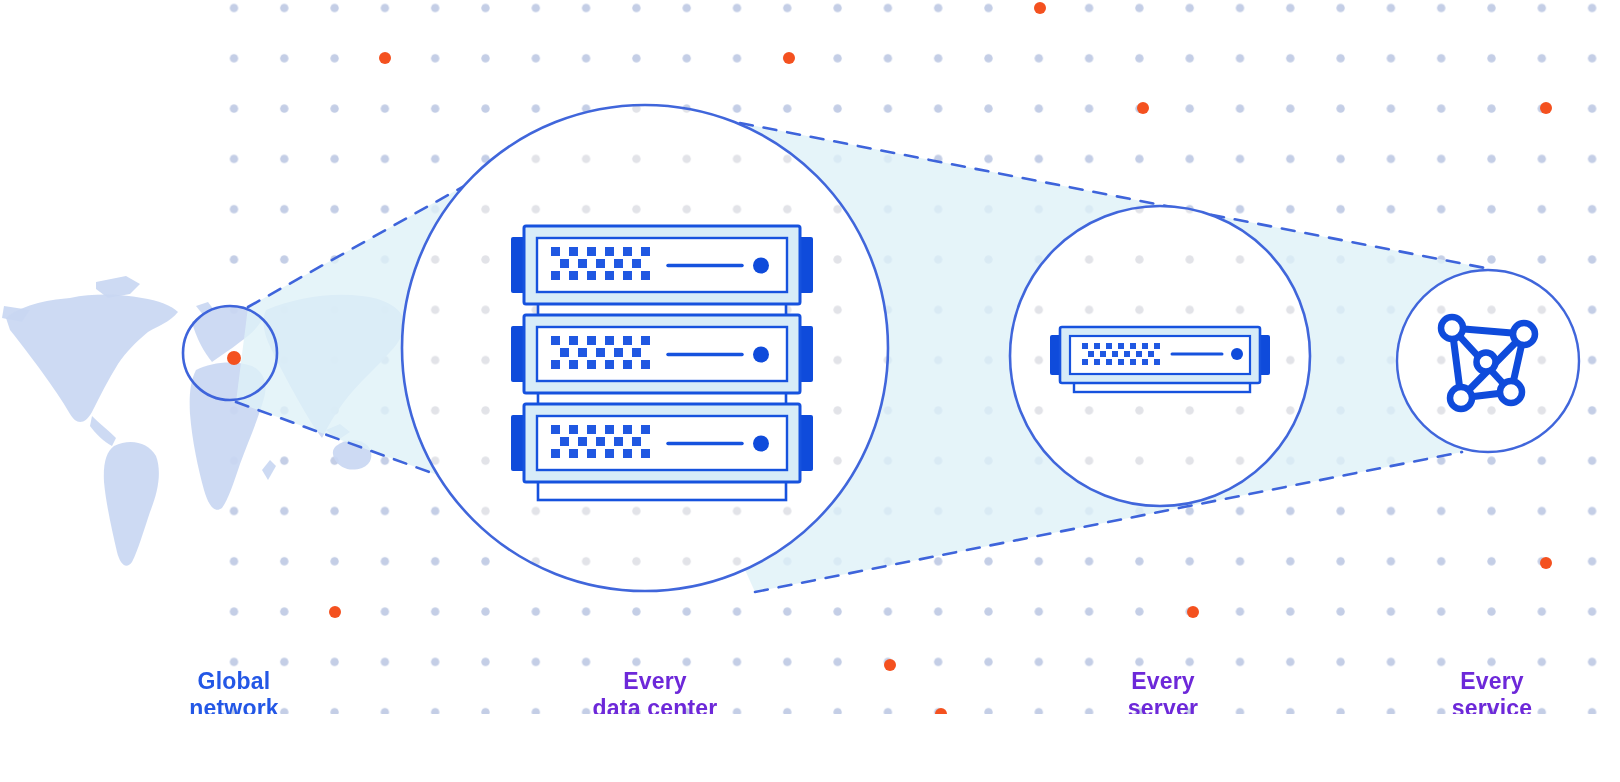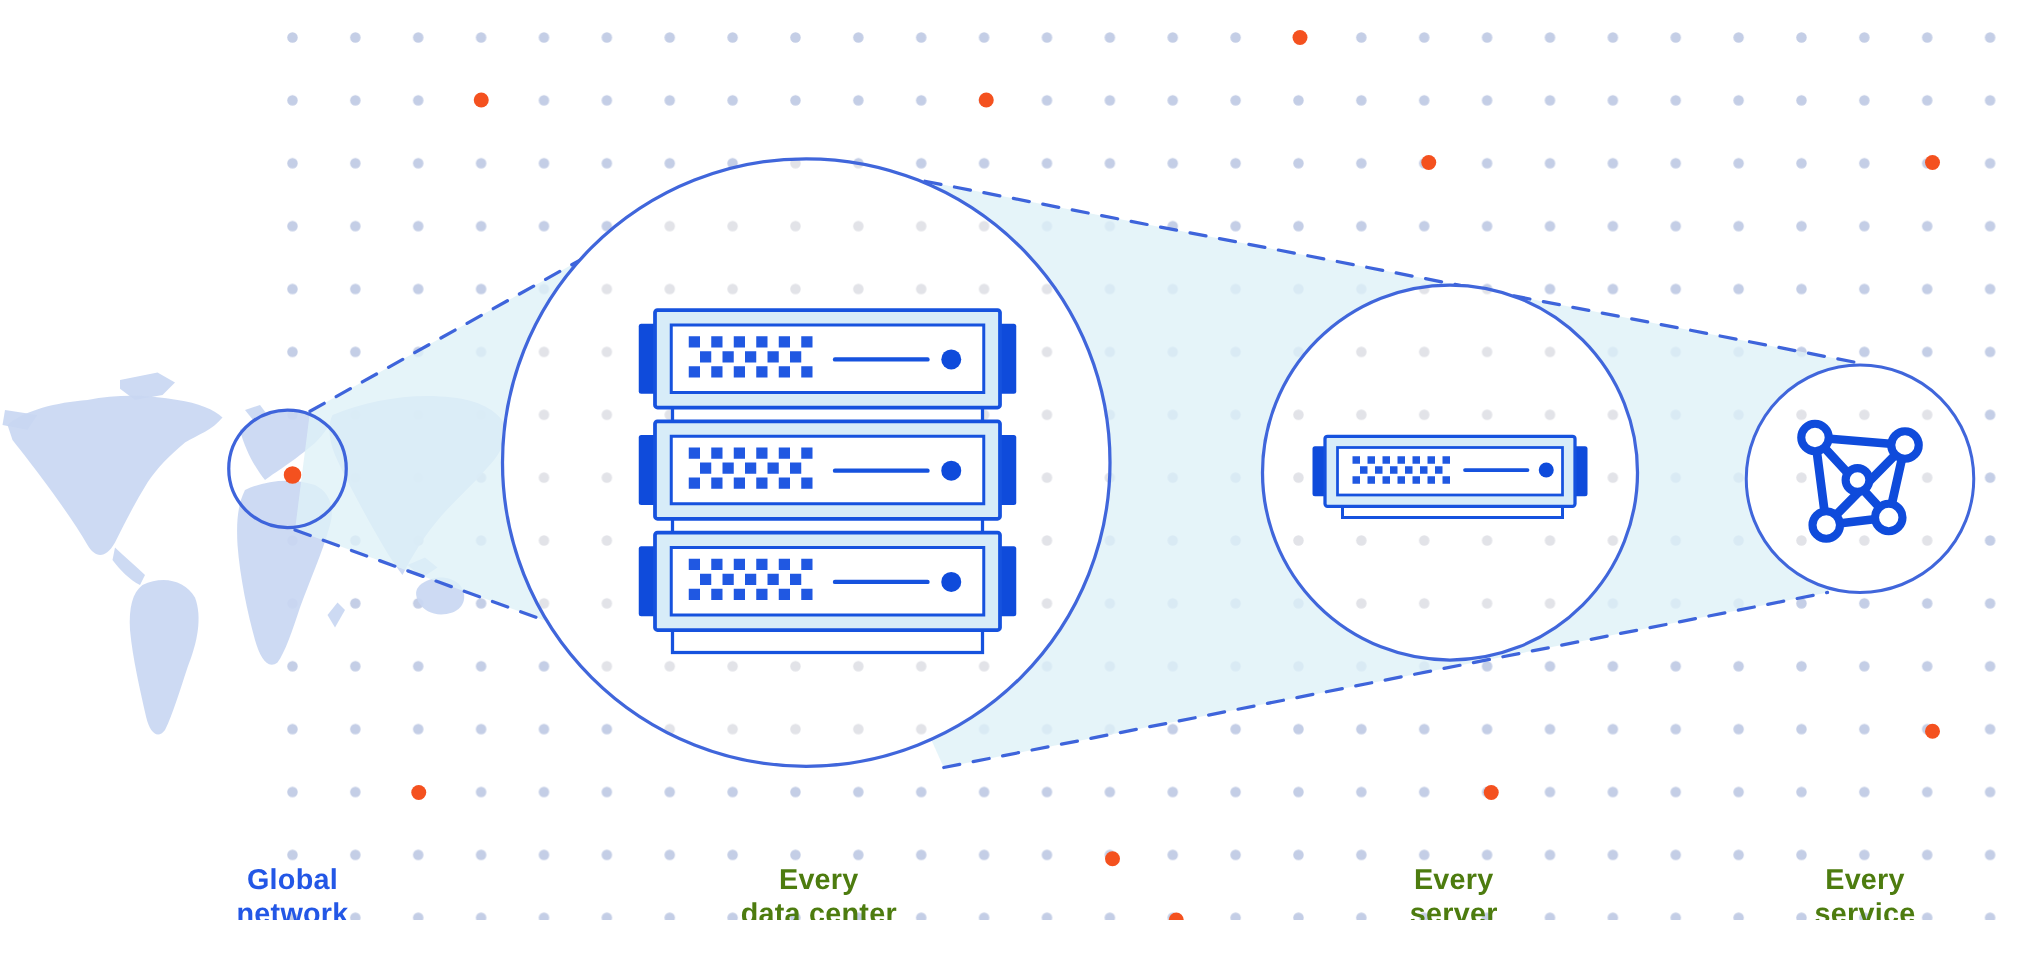--- a/index.html
+++ b/index.html
@@ -1,31 +1,30 @@
 <!DOCTYPE html>
 <html><head>
 <meta charset="utf-8">
 <style>
   html,body{margin:0;padding:0;background:#ffffff;}
   .stage{
     position:relative;width:1620px;height:714px;overflow:hidden;background:#ffffff;
     font-family:"Liberation Sans",sans-serif;
-    margin-top:22px;
   }
   .stage svg{position:absolute;left:0;top:0;}
   .stage-label{
     position:absolute;
     transform:translateX(-50%);
     text-align:center;
     font-weight:700;
     font-size:23px;
     line-height:27px;
     letter-spacing:.2px;
     white-space:pre-line;
-    color:#4d7c0f;
+    color:#6d28d9;
   }
   .label-blue{color:#2357E6;}
 </style>
 </head>
 <body>
 
 <div class="stage">
 
   <svg width="1620" height="782" viewBox="0 0 1620 782">
     <defs>

